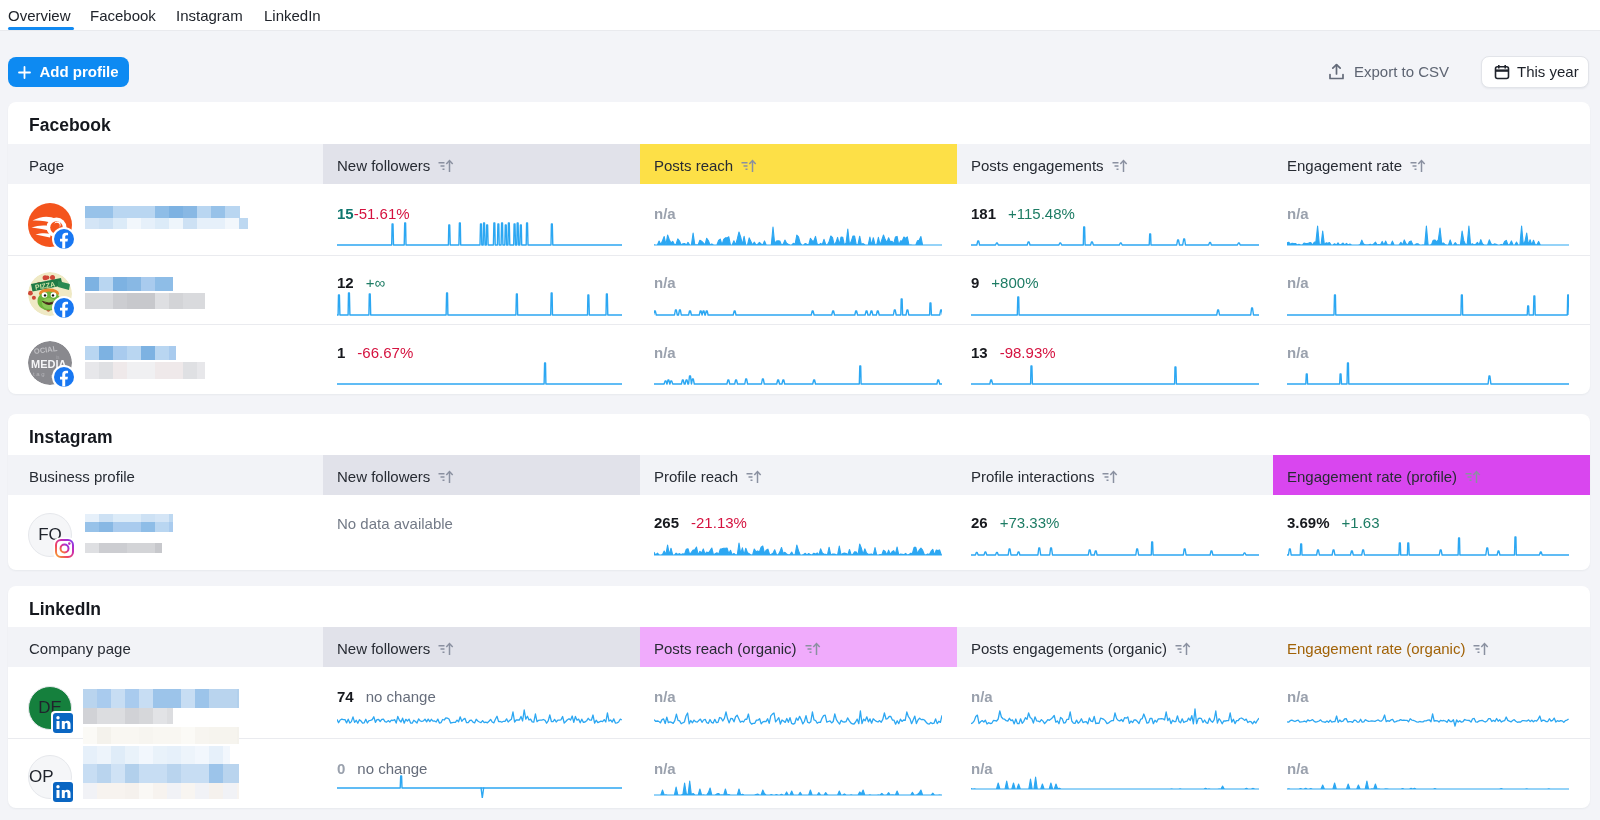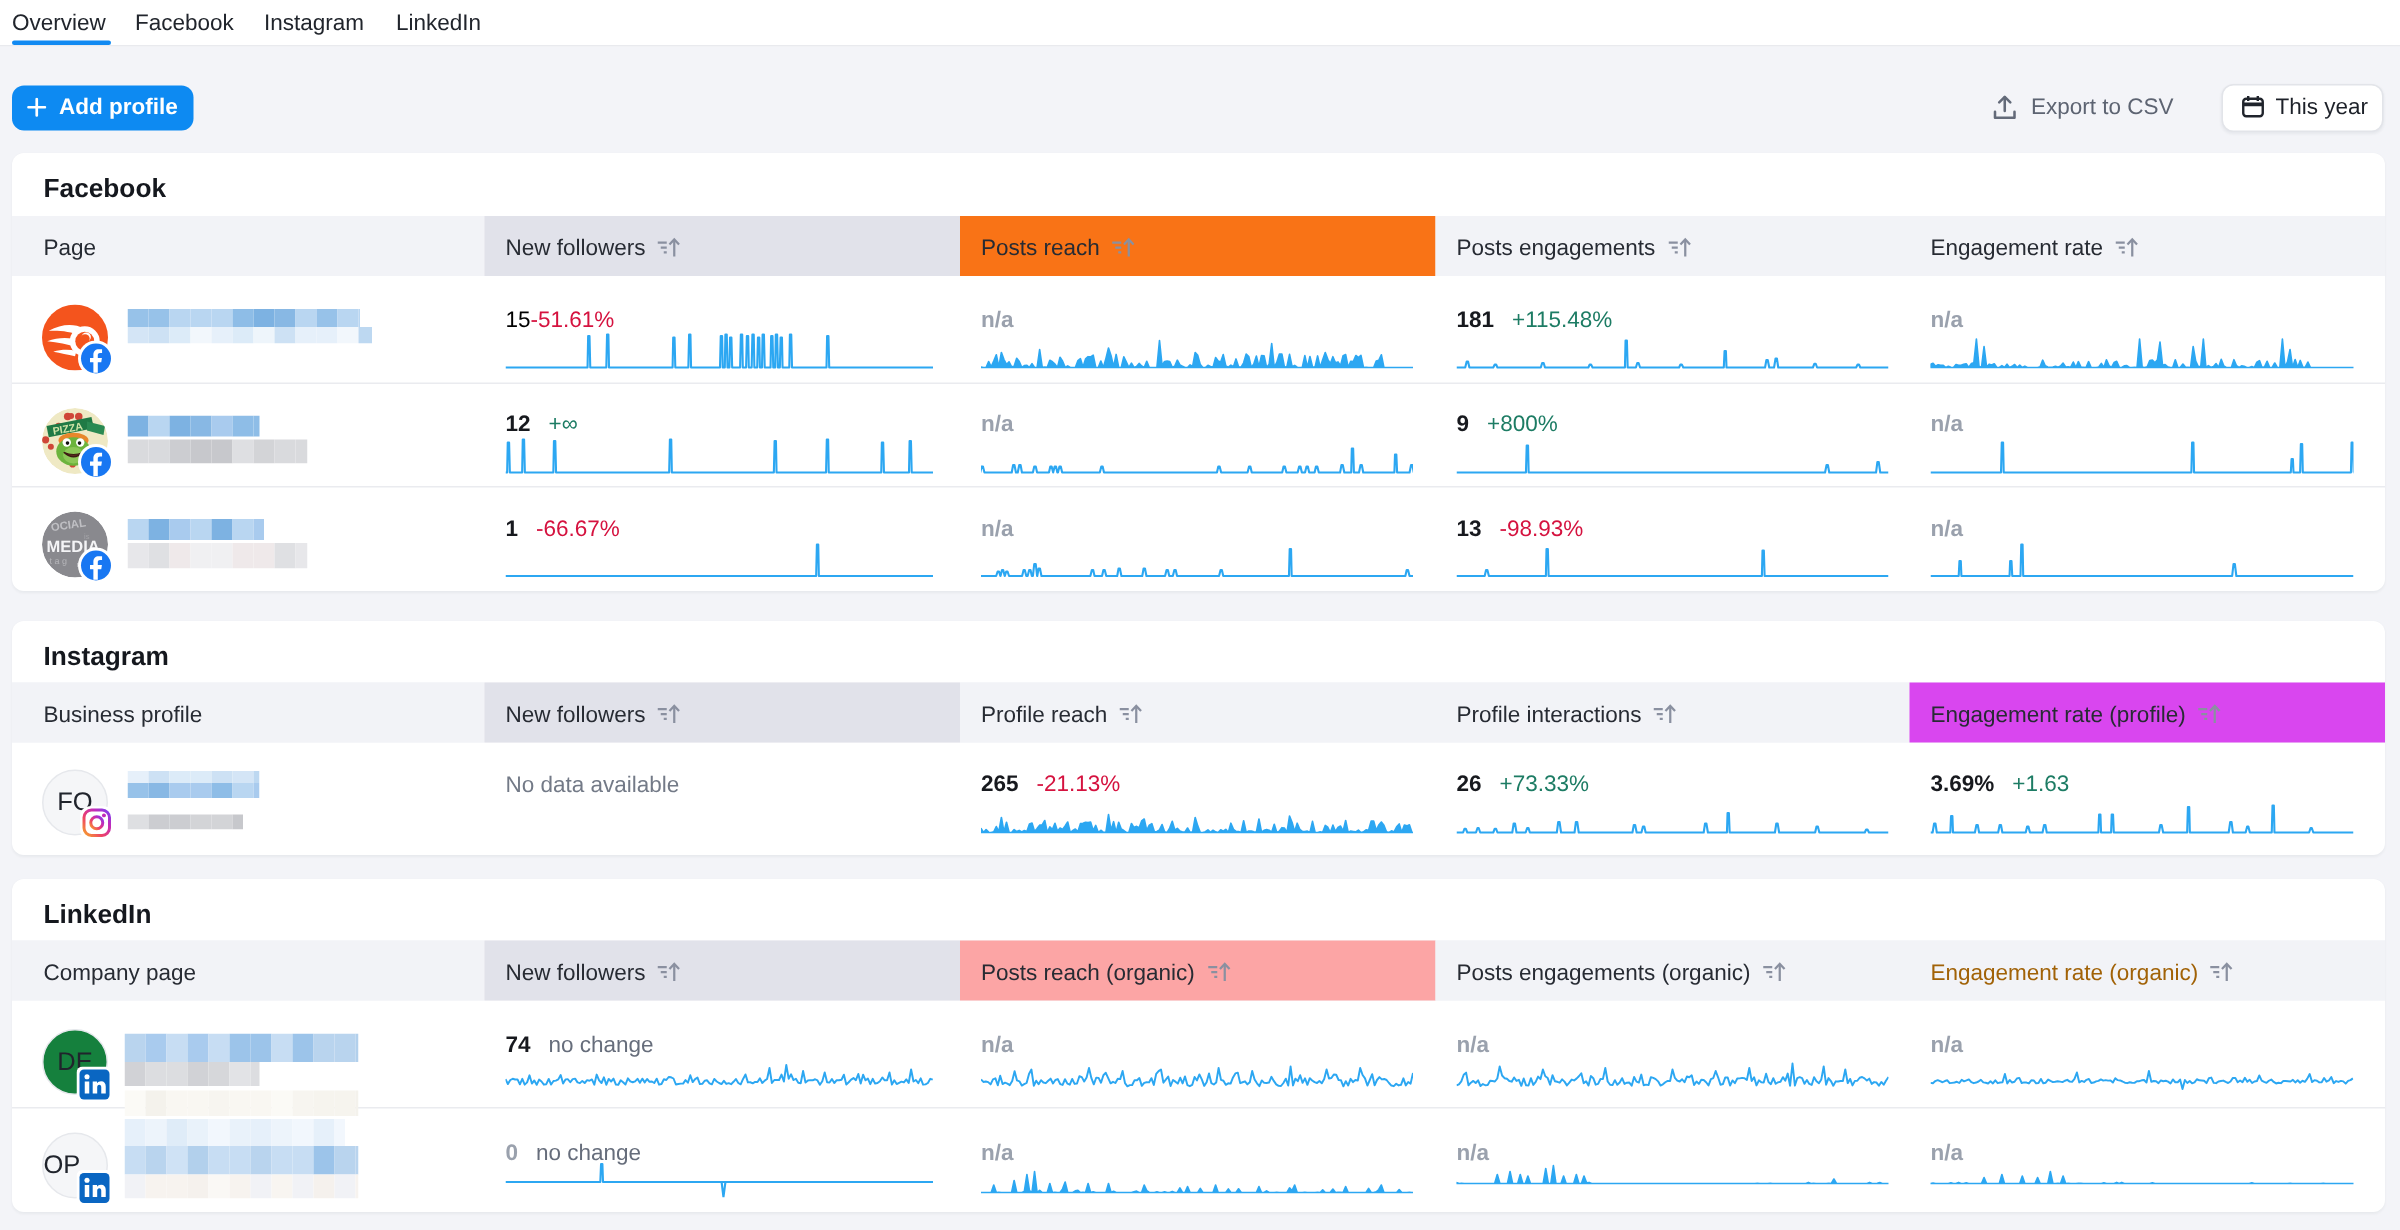--- a/index.html
+++ b/index.html
@@ -45,21 +45,21 @@
           <div style="padding:13px 0 0 14px;font-size:15px;color:#272b33;white-space:nowrap">New followers<svg width="17" height="16" viewBox="0 0 17 16" style="vertical-align:-3px;margin-left:7px">
               <g stroke="#8a90a0" stroke-width="1.5" fill="none">
                 <path d="M1.5 4.75 H7.5"></path>
                 <path d="M3.5 8 H7.5"></path>
                 <path d="M5.5 11.25 H7.5"></path>
                 <path d="M12.5 14 V3"></path>
                 <path d="M9.3 6 L12.5 2.6 L15.7 6"></path>
               </g>
             </svg></div>
         </div>
-        <div style="position:absolute;left:632px;top:0;width:317px;height:40px;background:#f97316;">
+        <div style="position:absolute;left:632px;top:0;width:317px;height:40px;background:#fde047;">
           <div style="padding:13px 0 0 14px;font-size:15px;color:#272b33;white-space:nowrap">Posts reach<svg width="17" height="16" viewBox="0 0 17 16" style="vertical-align:-3px;margin-left:7px">
               <g stroke="#8a90a0" stroke-width="1.5" fill="none">
                 <path d="M1.5 4.75 H7.5"></path>
                 <path d="M3.5 8 H7.5"></path>
                 <path d="M5.5 11.25 H7.5"></path>
                 <path d="M12.5 14 V3"></path>
                 <path d="M9.3 6 L12.5 2.6 L15.7 6"></path>
               </g>
             </svg></div>
         </div>
@@ -125,21 +125,21 @@
       <rect x="42" y="12" width="14" height="11" fill="#f2f7fc"></rect>
       <rect x="56" y="12" width="14" height="11" fill="#e6f0fa"></rect>
       <rect x="70" y="12" width="14" height="11" fill="#dcebf8"></rect>
       <rect x="84" y="12" width="14" height="11" fill="#eef5fb"></rect>
       <rect x="98" y="12" width="14" height="11" fill="#cde1f4"></rect>
       <rect x="112" y="12" width="14" height="11" fill="#e6f0fa"></rect>
       <rect x="126" y="12" width="14" height="11" fill="#e6f0fa"></rect>
       <rect x="140" y="12" width="14" height="11" fill="#f2f7fc"></rect>
       <rect x="154" y="12" width="9" height="11" fill="#bdd8f1"></rect>
     </svg>
-    <div style="position:absolute;left:337px;top:205px;font-size:15px;white-space:nowrap"><span style="font-weight:normal;color:#000000">15</span><span style="color:#d5123f;">-51.61%</span></div>
+    <div style="position:absolute;left:337px;top:205px;font-size:15px;white-space:nowrap"><span style="font-weight:bold;color:#0f766e">15</span><span style="color:#d5123f;">-51.61%</span></div>
     <svg style="position:absolute;left:337px;top:215px" width="285" height="36">
       <path d="M0 30 L54.7 30 L55.1 9.0 L56.0 9.0 L56.5 30 L67.2 30 L67.7 8.0 L68.6 8.0 L69.0 30 L111.4 30 L111.8 10.0 L112.7 10.0 L113.2 30 L121.9 30 L122.4 8.0 L123.3 8.0 L123.7 30 L143.0 30 L143.5 9.0 L144.4 9.0 L144.8 30 L146.2 30 L146.6 8.0 L147.5 8.0 L148.0 30 L149.3 30 L149.7 10.0 L150.6 10.0 L151.1 30 L156.4 30 L156.9 8.0 L157.8 8.0 L158.2 30 L160.4 30 L160.9 9.0 L161.8 9.0 L162.2 30 L164.1 30 L164.6 8.0 L165.5 8.0 L165.9 30 L167.8 30 L168.3 10.0 L169.2 10.0 L169.6 30 L171.0 30 L171.4 8.0 L172.3 8.0 L172.8 30 L176.7 30 L177.1 9.0 L178.0 9.0 L178.5 30 L179.8 30 L180.2 8.0 L181.1 8.0 L181.6 30 L182.9 30 L183.4 10.0 L184.3 10.0 L184.7 30 L189.2 30 L189.6 8.0 L190.5 8.0 L191.0 30 L214.0 30 L214.4 9.0 L215.3 9.0 L215.8 30 L285 30" fill="none" stroke="#2ca7f2" stroke-width="1.4" stroke-linejoin="round"></path>
     </svg>
     <div style="position:absolute;left:654px;top:205px;font-size:15px;white-space:nowrap"><span style="font-weight:bold;color:#17191e"><span class="na">n/a</span></span></div>
     <svg style="position:absolute;left:654px;top:215px" width="288" height="36">
       <path d="M0 30 L0.0 29.7 L1.7 30.0 L3.4 30.0 L5.1 26.0 L6.8 29.6 L8.5 25.7 L10.2 21.5 L11.9 29.7 L13.6 20.0 L15.3 24.7 L17.0 28.0 L18.7 26.3 L20.4 29.6 L22.1 29.2 L23.8 23.9 L25.5 26.0 L27.2 30.0 L28.9 28.7 L30.6 28.5 L32.3 30.0 L34.0 27.4 L35.7 30.0 L37.4 30.0 L39.1 18.0 L40.8 29.8 L42.5 29.7 L44.2 29.8 L45.9 25.2 L47.6 26.2 L49.3 27.8 L51.0 30.0 L52.7 23.2 L54.4 25.8 L56.1 29.9 L57.8 28.9 L59.5 30.0 L61.2 30.0 L62.9 30.0 L64.6 25.5 L66.3 24.1 L68.0 29.8 L69.7 24.3 L71.4 22.8 L73.1 22.9 L74.8 21.8 L76.5 30.0 L78.2 30.0 L79.9 25.7 L81.6 30.0 L83.3 23.9 L85.0 17.0 L86.7 22.1 L88.4 29.6 L90.1 21.3 L91.8 30.0 L93.5 29.9 L95.2 22.9 L96.9 26.4 L98.6 30.0 L100.3 27.1 L102.0 30.0 L103.7 29.3 L105.4 27.3 L107.1 29.0 L108.8 30.0 L110.5 25.9 L112.2 30.0 L113.9 30.0 L115.6 30.0 L117.3 29.9 L119.0 12.0 L120.7 28.8 L122.4 26.0 L124.1 25.7 L125.8 26.0 L127.5 29.9 L129.2 29.1 L130.9 25.1 L132.6 28.3 L134.3 29.2 L136.0 30.0 L137.7 30.0 L139.4 28.3 L141.1 29.3 L142.8 20.0 L144.5 21.9 L146.2 28.1 L147.9 30.0 L149.6 30.0 L151.3 28.5 L153.0 29.3 L154.7 29.8 L156.4 23.4 L158.1 25.7 L159.8 26.3 L161.5 21.4 L163.2 29.0 L164.9 29.8 L166.6 28.4 L168.3 29.5 L170.0 24.3 L171.7 29.5 L173.4 29.8 L175.1 26.9 L176.8 21.0 L178.5 22.7 L180.2 30.0 L181.9 27.6 L183.6 22.4 L185.3 29.5 L187.0 22.1 L188.7 22.2 L190.4 30.0 L192.1 27.9 L193.8 14.0 L195.5 29.9 L197.2 26.6 L198.9 21.1 L200.6 21.1 L202.3 29.8 L204.0 29.3 L205.7 21.2 L207.4 29.5 L209.1 28.6 L210.8 29.8 L212.5 30.0 L214.2 30.0 L215.9 22.1 L217.6 30.0 L219.3 22.7 L221.0 29.6 L222.7 29.8 L224.4 22.3 L226.1 30.0 L227.8 24.9 L229.5 20.0 L231.2 24.6 L232.9 27.5 L234.6 22.8 L236.3 26.8 L238.0 26.3 L239.7 28.8 L241.4 22.1 L243.1 21.4 L244.8 30.0 L246.5 25.9 L248.2 26.1 L249.9 22.0 L251.6 23.4 L253.3 21.9 L255.0 30.0 L256.7 29.9 L258.4 30.0 L260.1 30.0 L261.8 30.0 L263.5 25.7 L265.2 25.2 L266.9 21.5 L268.6 30.0 L270.3 30.0 L272.0 30.0 L273.7 30.0 L275.4 30.0 L277.1 30.0 L278.8 30.0 L280.5 30.0 L282.2 30.0 L283.9 30.0 L285.6 30.0 L287.3 30.0 L288 30 Z" fill="#2ca7f2" stroke="#2ca7f2" stroke-width="1.1" stroke-linejoin="round"></path>
     </svg>
     <div style="position:absolute;left:971px;top:205px;font-size:15px;white-space:nowrap"><span style="font-weight:bold;color:#17191e">181</span><span style="color:#1d7c64;margin-left:12px">+115.48%</span></div>
     <svg style="position:absolute;left:971px;top:215px" width="288" height="36">
       <path d="M0 30 L5.8 30 L6.8 26.0 L7.7 26.0 L8.6 30 L24.5 30 L25.5 28.0 L26.4 28.0 L27.3 30 L56.2 30 L57.1 27.0 L58.1 27.0 L59.0 30 L87.9 30 L88.8 28.0 L89.7 28.0 L90.7 30 L112.3 30 L112.7 12.0 L113.6 12.0 L114.1 30 L119.6 30 L120.5 27.0 L121.4 27.0 L122.4 30 L148.4 30 L149.3 28.0 L150.2 28.0 L151.2 30 L178.2 30 L178.7 19.0 L179.6 19.0 L180.0 30 L205.7 30 L206.6 25.0 L207.5 25.0 L208.5 30 L211.7 30 L212.7 24.0 L213.6 24.0 L214.5 30 L237.6 30 L238.6 27.5 L239.5 27.5 L240.4 30 L266.4 30 L267.4 28.0 L268.3 28.0 L269.2 30 L288 30" fill="none" stroke="#2ca7f2" stroke-width="1.4" stroke-linejoin="round"></path>
@@ -385,21 +385,21 @@
           <div style="padding:13px 0 0 14px;font-size:15px;color:#272b33;white-space:nowrap">New followers<svg width="17" height="16" viewBox="0 0 17 16" style="vertical-align:-3px;margin-left:7px">
               <g stroke="#8a90a0" stroke-width="1.5" fill="none">
                 <path d="M1.5 4.75 H7.5"></path>
                 <path d="M3.5 8 H7.5"></path>
                 <path d="M5.5 11.25 H7.5"></path>
                 <path d="M12.5 14 V3"></path>
                 <path d="M9.3 6 L12.5 2.6 L15.7 6"></path>
               </g>
             </svg></div>
         </div>
-        <div style="position:absolute;left:632px;top:0;width:317px;height:40px;background:#fca5a5;">
+        <div style="position:absolute;left:632px;top:0;width:317px;height:40px;background:#f0abfc;">
           <div style="padding:13px 0 0 14px;font-size:15px;color:#272b33;white-space:nowrap">Posts reach (organic)<svg width="17" height="16" viewBox="0 0 17 16" style="vertical-align:-3px;margin-left:7px">
               <g stroke="#8a90a0" stroke-width="1.5" fill="none">
                 <path d="M1.5 4.75 H7.5"></path>
                 <path d="M3.5 8 H7.5"></path>
                 <path d="M5.5 11.25 H7.5"></path>
                 <path d="M12.5 14 V3"></path>
                 <path d="M9.3 6 L12.5 2.6 L15.7 6"></path>
               </g>
             </svg></div>
         </div>

